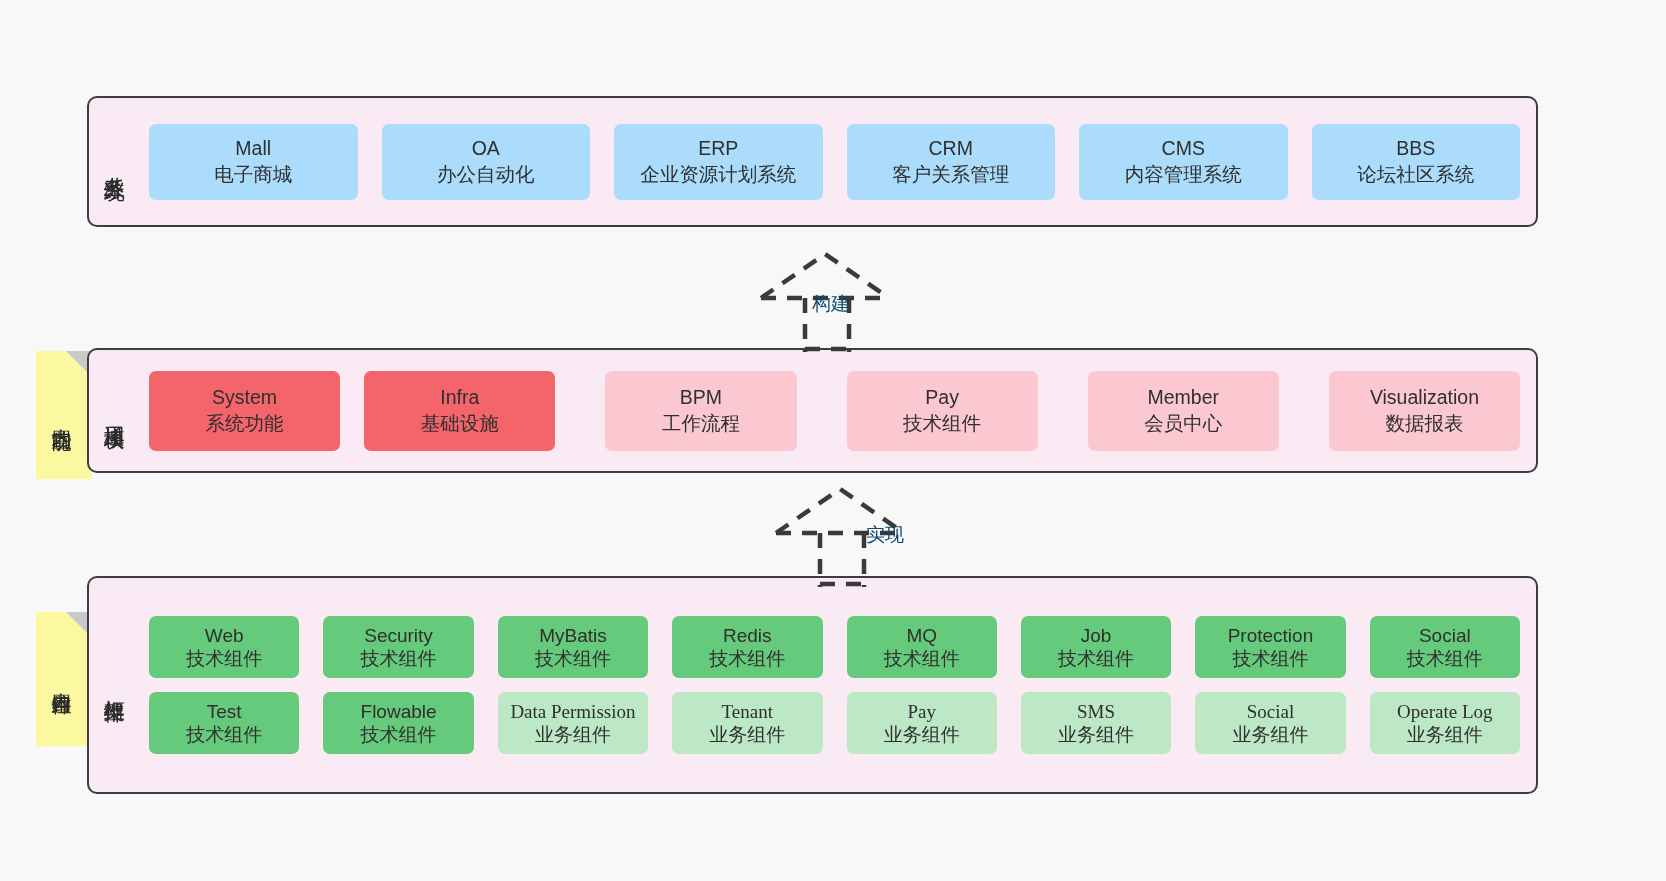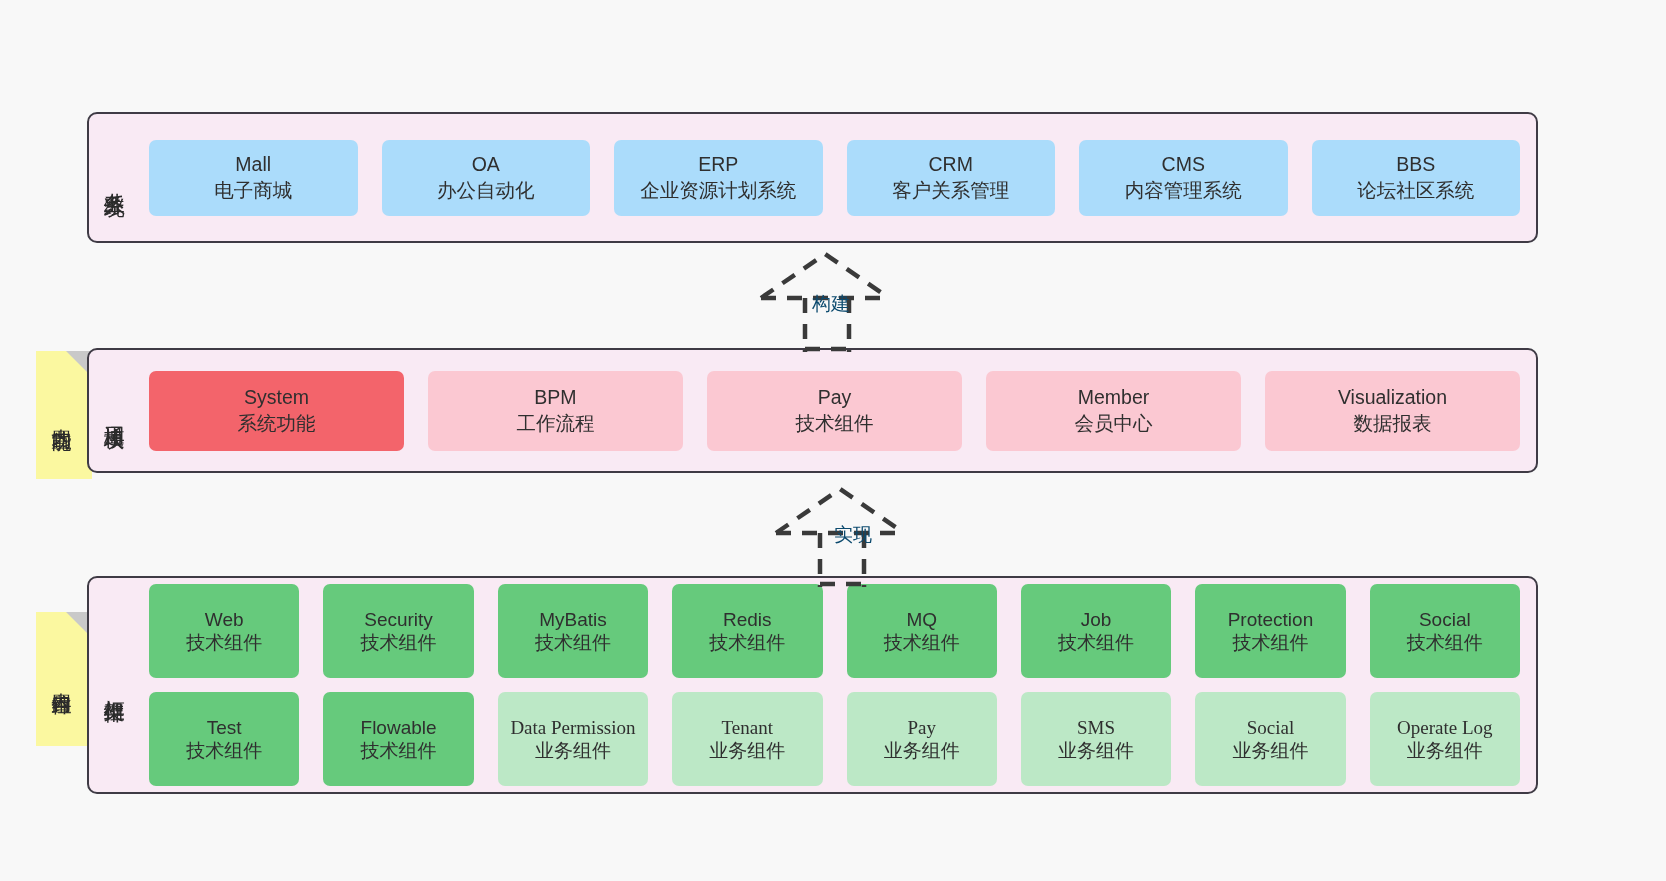--- a/index.html
+++ b/index.html
@@ -65,34 +65,34 @@
     line-height:1.30;
     font-size:19.5px;
     color:#2f2f2f;
     padding:6px 4px;
     box-sizing:border-box;
   }
   .card .t1{display:block;}
   .card .t2{display:block;}
   .card.blue{background:#abdcfb;}
   .card.red{background:#f3646b;}
-  .card.pink{background:#fbc8d2;}
+  .card.pink{background:#fbc8d2;margin-left:26px;}
   .card.green{background:#66ca7c;}
   .card.lightgreen{background:#bce8c6;font-family:Liberation Serif, serif;}
 
   
-  #layer-business{left:87px;top:112px;width:1451px;height:131px;}
+  #layer-business{left:87px;top:96px;width:1451px;height:131px;}
   #layer-business .row{height:76px;}
   #layer-business .card{font-size:19.5px;}
 
   #layer-common{left:87px;top:348px;width:1451px;height:125px;justify-content:space-between;}
   #layer-common .row{height:80px;}
 
   #layer-framework{left:87px;top:576px;width:1451px;height:218px;}
-  #layer-framework .row{height:94px;}
+  #layer-framework .row{height:62px;}
   #layer-framework .card{font-size:19px;line-height:1.22;}
 
   
   .note{
     position:absolute;
     background:#fbf8a0;
     box-sizing:border-box;
     z-index:2;
     display:flex;
     align-items:center;
@@ -120,21 +120,21 @@
   #connector-build{left:745px;top:248px;width:180px;height:104px;}
   #connector-impl{left:760px;top:483px;width:180px;height:104px;}
   .connector-label{
     position:absolute;
     font-size:19px;
     color:#0c4a6e;
     white-space:nowrap;
     z-index:5;
   }
   #connector-build-label{left:812px;top:291px;}
-  #connector-impl-label{left:834px;top:522px;}
+  #connector-impl-label{left:866px;top:522px;}
 </style>
 </head>
 <body>
 
 <div id="stage">
 
   <div class="layer" id="layer-business">
     <div class="layer-title">业务系统</div>
     <div class="layer-body">
       <div class="row">
@@ -180,20 +180,24 @@
   </div>
 
   <div class="layer" id="layer-common">
     <div class="layer-title">通用模块</div>
     <div class="layer-body">
       <div class="row">
         <div class="card red">
           <span class="t1">System</span>
           <span class="t2">系统功能</span>
         </div>
+        <div class="card red">
+          <span class="t1">Infra</span>
+          <span class="t2">基础设施</span>
+        </div>
         <div class="card pink">
           <span class="t1">BPM</span>
           <span class="t2">工作流程</span>
         </div>
         <div class="card pink">
           <span class="t1">Pay</span>
           <span class="t2">技术组件</span>
         </div>
         <div class="card pink">
           <span class="t1">Member</span>

